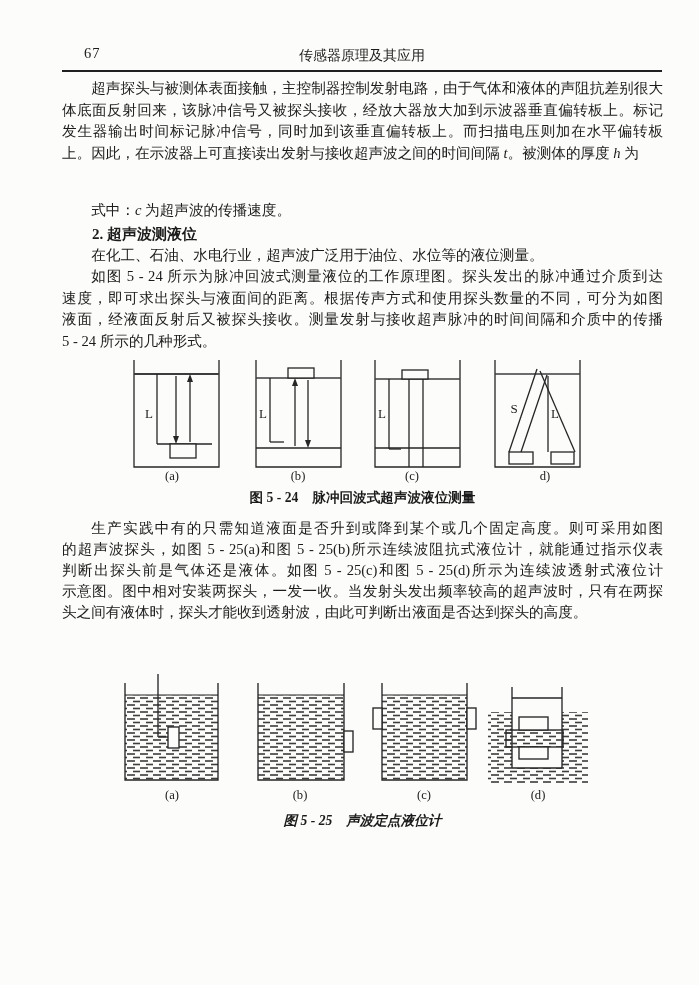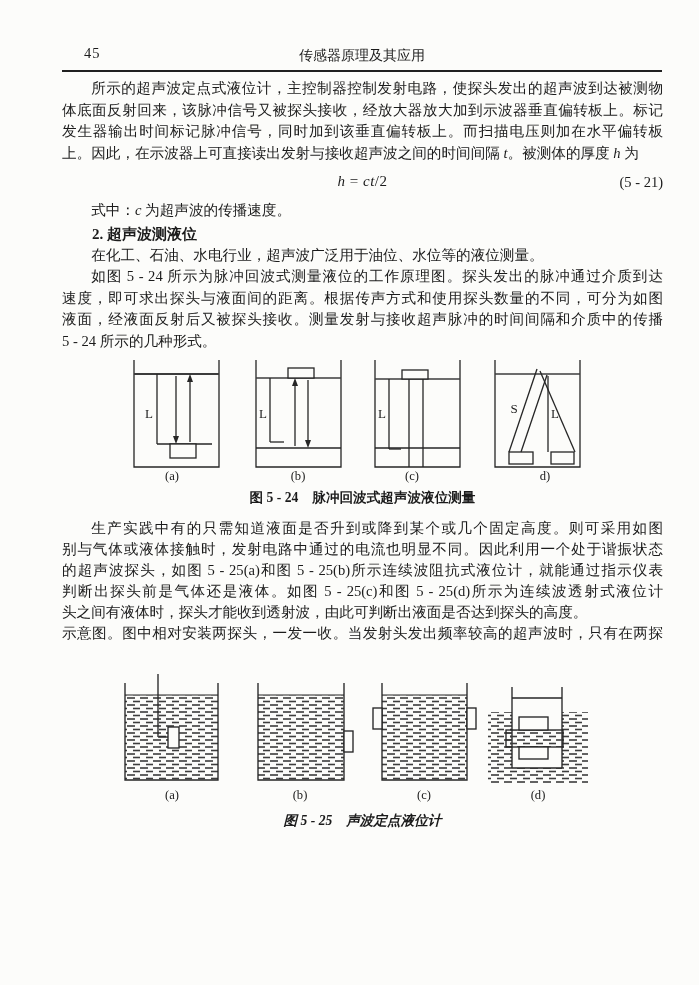--- a/index.html
+++ b/index.html
@@ -33,35 +33,31 @@
   .fig-caption .cap-title { margin-left:14px;text-align:right; }
   svg text { font-family:"Liberation Serif", serif; font-size:13px; fill:#1b1b1b; }
   svg text.plabel { font-size:12.6px; }
 </style>
 </head>
 <body>
 
 <div class="page">
 
   <div class="header">
-    <span class="page-number">45</span>
+    <span class="page-number">67</span>
     <span class="book-title">传感器原理及其应用</span>
   </div>
 
   <div class="para" style="top:78px;">
-      <div class="ln"><span>所示的超声波定点式液位计，主控制器控制发射电路，使探头发出的超声波到达被测物</span></div>
+      <div class="ln"><span>超声探头与被测体表面接触，主控制器控制发射电路，由于气体和液体的声阻抗差别很大</span></div>
       <div class="ln"><span>体底面反射回来，该脉冲信号又被探头接收，经放大器放大加到示波器垂直偏转板上。标记</span></div>
       <div class="ln"><span>发生器输出时间标记脉冲信号，同时加到该垂直偏转板上。而扫描电压则加在水平偏转板</span></div>
       <div class="ln last"><span>上。因此，在示波器上可直接读出发射与接收超声波之间的时间间隔 </span><span class="it">t</span><span>。被测体的厚度 </span><span class="it">h</span><span> 为</span></div>
     </div>
 
-  <div class="formula-row">
-    <span class="formula"><span class="it">h</span><span> = </span><span class="it">c</span><span class="it">t</span><span>/2</span></span>
-    <span class="eq-number">(5 - 21)</span>
-  </div>
 
   <div class="inline-line" style="top:201px;"><span>式中：</span><span class="it">c</span><span> 为超声波的传播速度。</span></div>
 
   <div class="inline-line section-heading" style="top:225px;">2. 超声波测液位</div>
 
   <div class="para" style="top:245px;">
       <div class="ln last"><span>在化工、石油、水电行业，超声波广泛用于油位、水位等的液位测量。</span></div>
     </div>
   <div class="para" style="top:266px;">
       <div class="ln"><span>如图 5 - 24 所示为脉冲回波式测量液位的工作原理图。探头发出的脉冲通过介质到达</span></div>
@@ -128,25 +124,24 @@
       <text x="483" y="125" text-anchor="middle" stroke="none" class="plabel">d)</text>
     </g>
   </svg>
 
   <div class="fig-caption" style="top:489px;">
     <span>图 5 - 24</span><span class="cap-title">脉冲回波式超声波液位测量</span>
   </div>
 
   <div class="para p3" style="top:518px;">
       <div class="ln"><span>生产实践中有的只需知道液面是否升到或降到某个或几个固定高度。则可采用如图</span></div>
-      <div class="ln"><span>别与气体或液体接触时，发射电路中通过的电流也明显不同。因此利用一个处于谐振状态</span></div>
       <div class="ln"><span>的超声波探头，如图 5 - 25(a)和图 5 - 25(b)所示连续波阻抗式液位计，就能通过指示仪表</span></div>
       <div class="ln"><span>判断出探头前是气体还是液体。如图 5 - 25(c)和图 5 - 25(d)所示为连续波透射式液位计</span></div>
+      <div class="ln"><span>示意图。图中相对安装两探头，一发一收。当发射头发出频率较高的超声波时，只有在两探</span></div>
       <div class="ln last"><span>头之间有液体时，探头才能收到透射波，由此可判断出液面是否达到探头的高度。</span></div>
-      <div class="ln"><span>示意图。图中相对安装两探头，一发一收。当发射头发出频率较高的超声波时，只有在两探</span></div>
     </div>
 
   <svg class="figure-svg" style="top:668px;" width="601" height="140" viewBox="0 0 601 140" fill="none" stroke="#262626" stroke-width="1.35">
     <defs>
       <pattern id="liq" width="13" height="7" patternUnits="userSpaceOnUse">
         <rect x="0" y="1.2" width="8" height="1.6" fill="#3d3d3d" stroke="none"></rect>
         <rect x="6" y="4.7" width="8" height="1.6" fill="#3d3d3d" stroke="none"></rect>
       </pattern>
     </defs>
 

